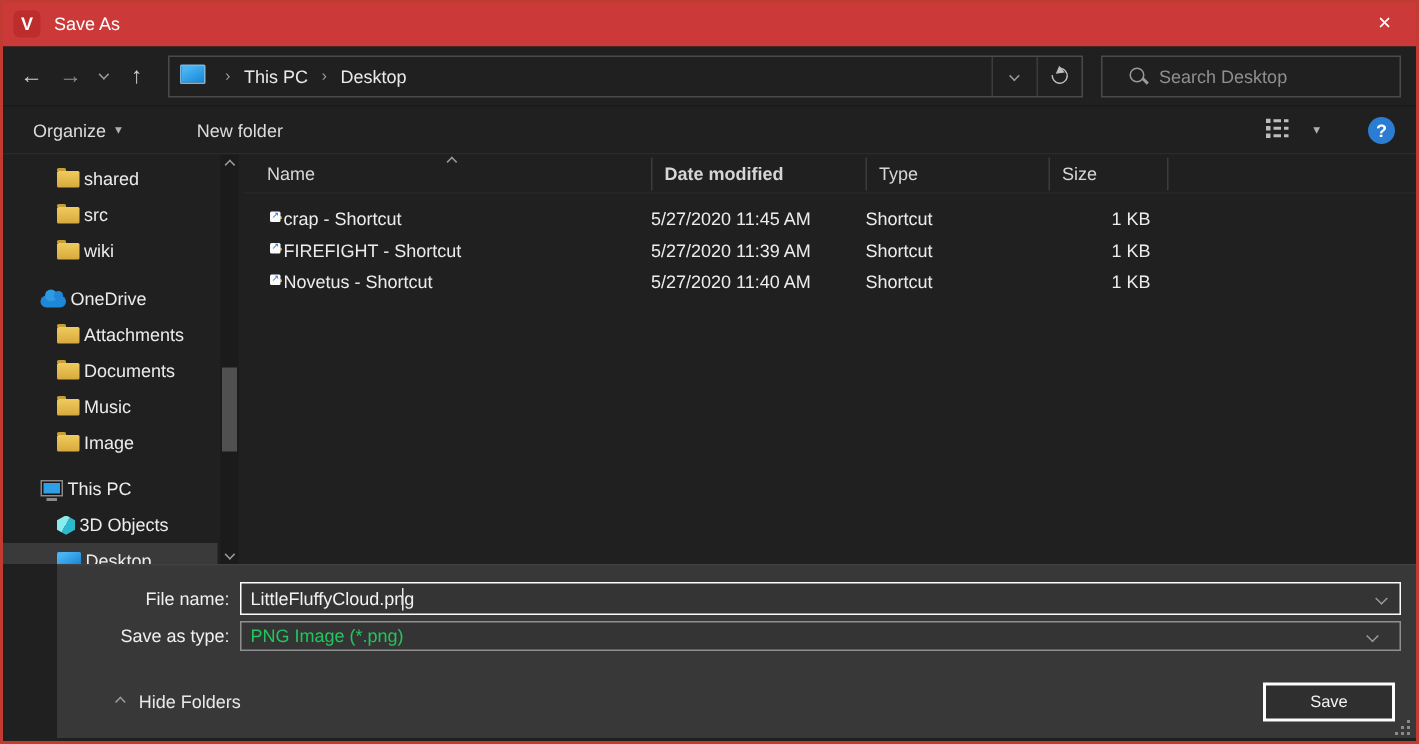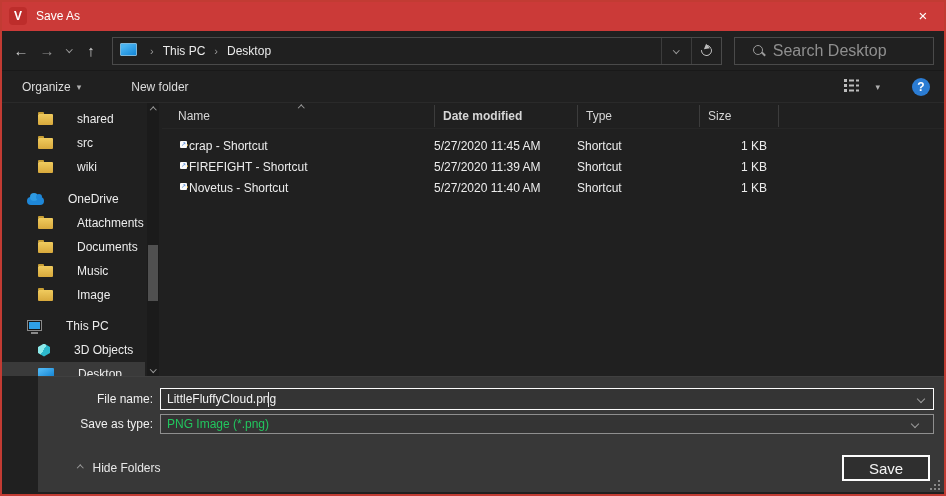--- a/index.html
+++ b/index.html
@@ -46,40 +46,40 @@
                        border:3px solid transparent; border-bottom:5px solid #bdbdbd;
                        transform:rotate(32deg); }
   .searchbox { display:flex; align-items:center; height:28px; border:1px solid #4a4a4a;
                margin-left:12px; flex:1; padding:0 8px; }
   .ic-search { position:relative; width:14px; height:14px; margin:0 9px 0 9px; }
   .ic-search::before { content:""; position:absolute; left:1px; top:1px; width:8px; height:8px;
                        border:1.6px solid #9a9a9a; border-radius:50%; }
   .ic-search::after { content:""; position:absolute; left:9px; top:9px; width:5px; height:1.8px;
                       background:#9a9a9a; transform:rotate(45deg); }
   .searchbox input { background:transparent; border:none; outline:none; color:#dedede;
-                     font-family:inherit; font-size:16px; width:100%; }
+                     font-family:inherit; font-size:12px; width:100%; }
   .searchbox input::placeholder { color:#8f8f8f; }
 
   
   .toolbar { height:32px; display:flex; align-items:center; background:#202020;
              border-bottom:1px solid #2a2a2a; padding:0 14px 0 20px; }
   .tb-item { color:#dcdcdc; display:flex; align-items:center; gap:6px; }
   .tb-caret { color:#b0b0b0; font-size:9px; }
   .tb-newfolder { margin-left:50px; }
   .tb-right { margin-left:auto; display:flex; align-items:center; gap:14px; }
   .help-circle { width:18px; height:18px; border-radius:50%; background:#2b7cd3; color:#fff;
                  font-weight:bold; font-size:12px; display:flex; align-items:center;
                  justify-content:center; margin-left:18px; }
 
   
   .main { display:flex; height:273px; background:#202020; }
 
   
   .sidebar { position:relative; width:160px; flex:none; padding-top:4px; overflow:hidden; }
-  .side-item { height:24px; display:flex; align-items:center; gap:24px; color:#ececec;
+  .side-item { height:24px; display:flex; align-items:center; gap:3px; color:#ececec;
                width:143px; padding-left:36px; }
   .side-item.lv1 { padding-left:25px; }
   .side-item.gap8 { margin-top:8px; }
   .side-item.gap7 { margin-top:7px; }
   .side-item.selected { background:#3a3a3a; }
 
   .ic-folder { position:relative; width:15px; height:11px; border-radius:1px;
                background:linear-gradient(#f0cb5e,#d8a93c); flex:none; }
   .ic-folder::before { content:""; position:absolute; top:-2px; left:0; width:6px; height:2px;
                        background:#c79e34; border-radius:1px 1px 0 0; }
@@ -135,21 +135,21 @@
                display:flex; align-items:center; }
   .fname-box input { flex:1; background:transparent; border:none; outline:none; color:#f2f2f2;
                      font-family:inherit; font-size:12px; padding:0 6px; }
   .caret-mark { position:absolute; left:107px; top:3px; width:1px; height:15px; background:#e8e8e8; }
   .ftype-box { flex:1; height:20px; border:1px solid #8f8f8f; background:#343434;
                display:flex; align-items:center; color:#22c55e; padding:0 6px; }
   .box-chev { margin-left:auto; padding-right:9px; display:flex; }
   .bottom-bar { display:flex; align-items:center; margin-top:20px; height:26px; }
   .hide-folders { display:flex; align-items:center; gap:10px; margin-left:40px; color:#e8e8e8; }
   .btns { margin-left:auto; display:flex; gap:14px; margin-right:14px; }
-  .btn { width:88px; height:26px; background:#2f2f2f; color:#f4f4f4; font-size:15px;
+  .btn { width:88px; height:26px; background:#2f2f2f; color:#f4f4f4; font-size:11px;
          display:flex; align-items:center; justify-content:center; }
   .btn.primary { border:2px solid #fcfcfc; }
   .btn.normal { border:2px solid #e9e9e9; }
 
   .grip { position:absolute; right:4px; bottom:4px; width:2px; height:2px; background:#8a8a8a;
           box-shadow:-4px 0 #8a8a8a,-8px 0 #8a8a8a,0 -4px #8a8a8a,-4px -4px #8a8a8a,0 -8px #8a8a8a; }
 </style>
 </head>
 <body>
 

